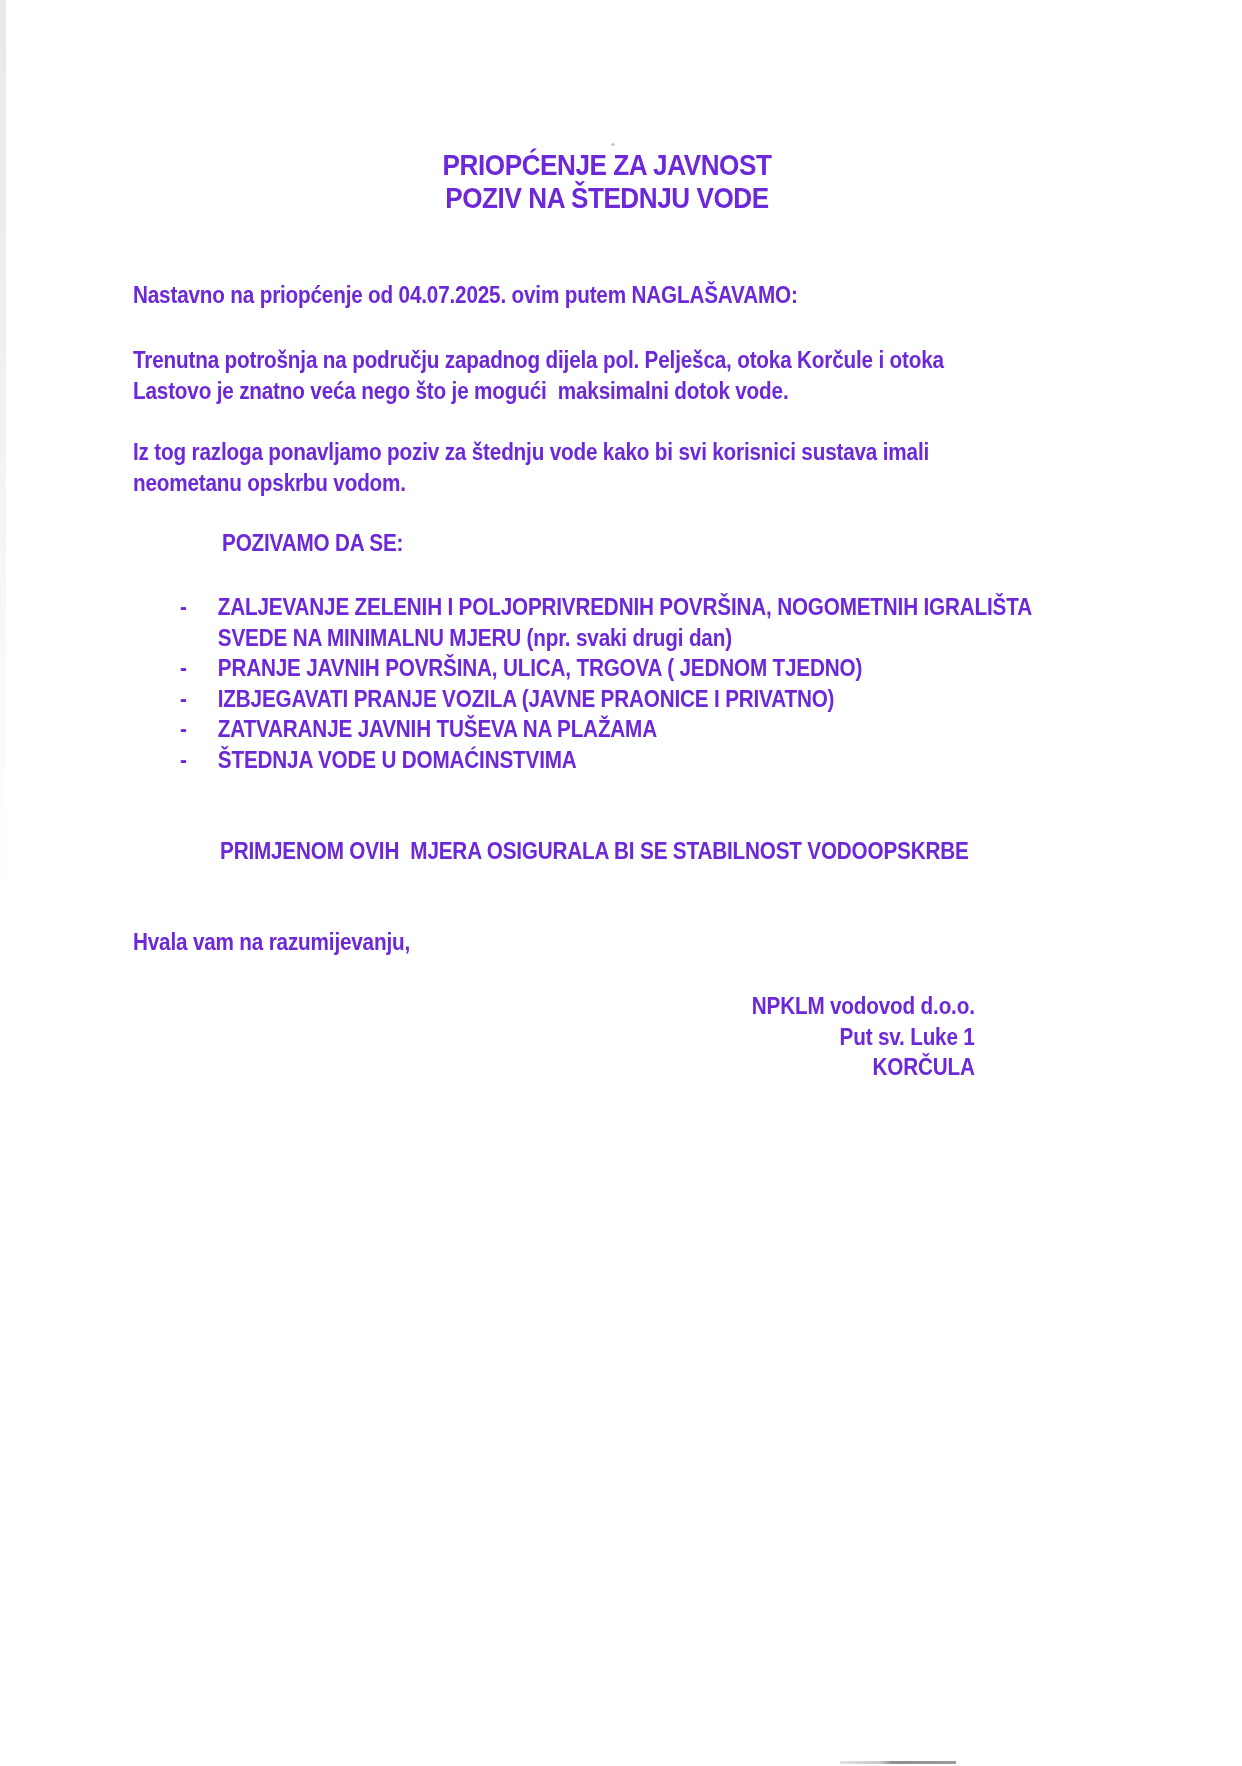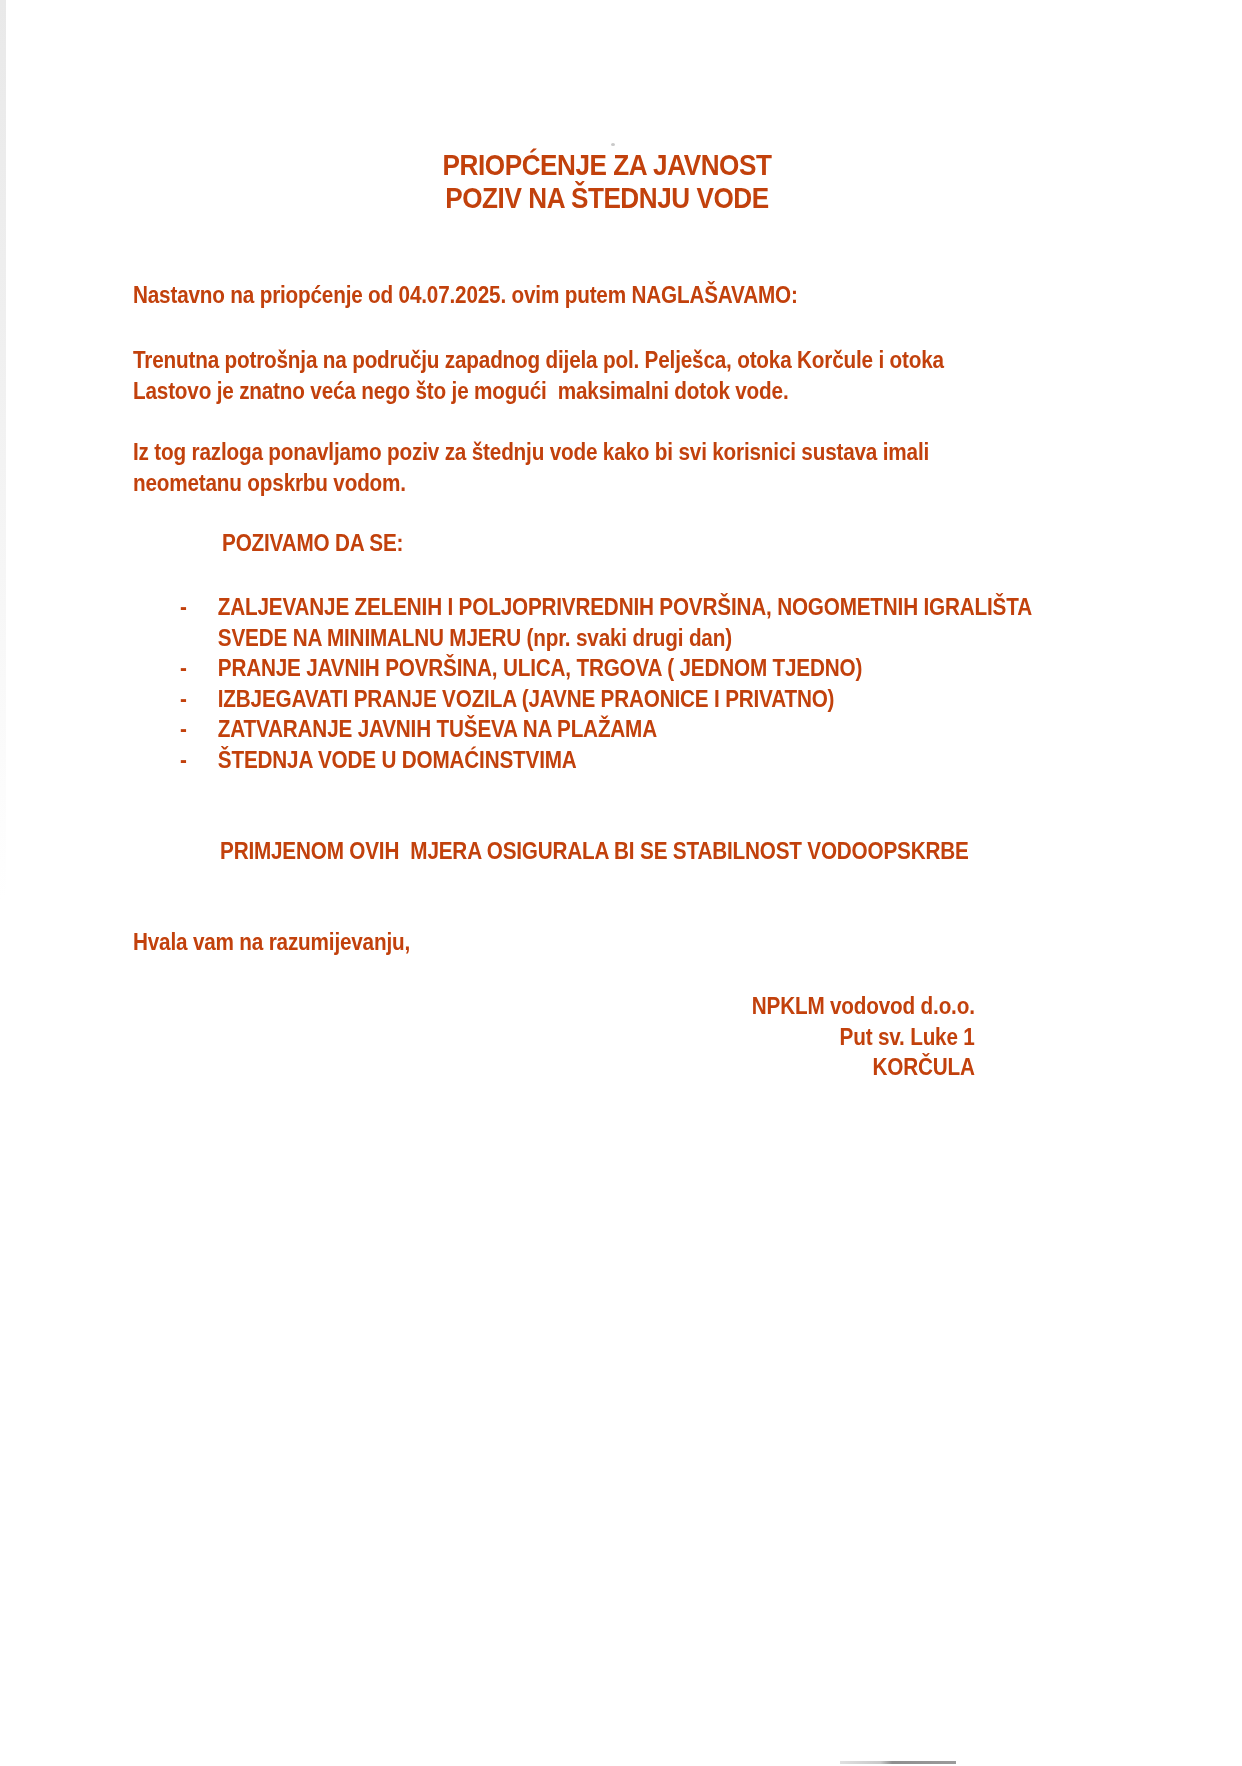--- a/index.html
+++ b/index.html
@@ -8,21 +8,21 @@
     background: #ffffff;
   }
   .page {
     position: relative;
     width: 1242px;
     height: 1766px;
     background: #ffffff;
     overflow: hidden;
     font-family: "Liberation Sans", sans-serif;
     font-weight: 700;
-    color: #c2410c;
+    color: #6d28d9;
   }
   
   .scan-edge-left {
     position: absolute;
     left: 0; top: 0;
     width: 6px; height: 900px;
     background: linear-gradient(to bottom, #e9e9e9 0%, #efefef 35%, #ffffff 100%);
   }
   .scan-speck {
     position: absolute;

